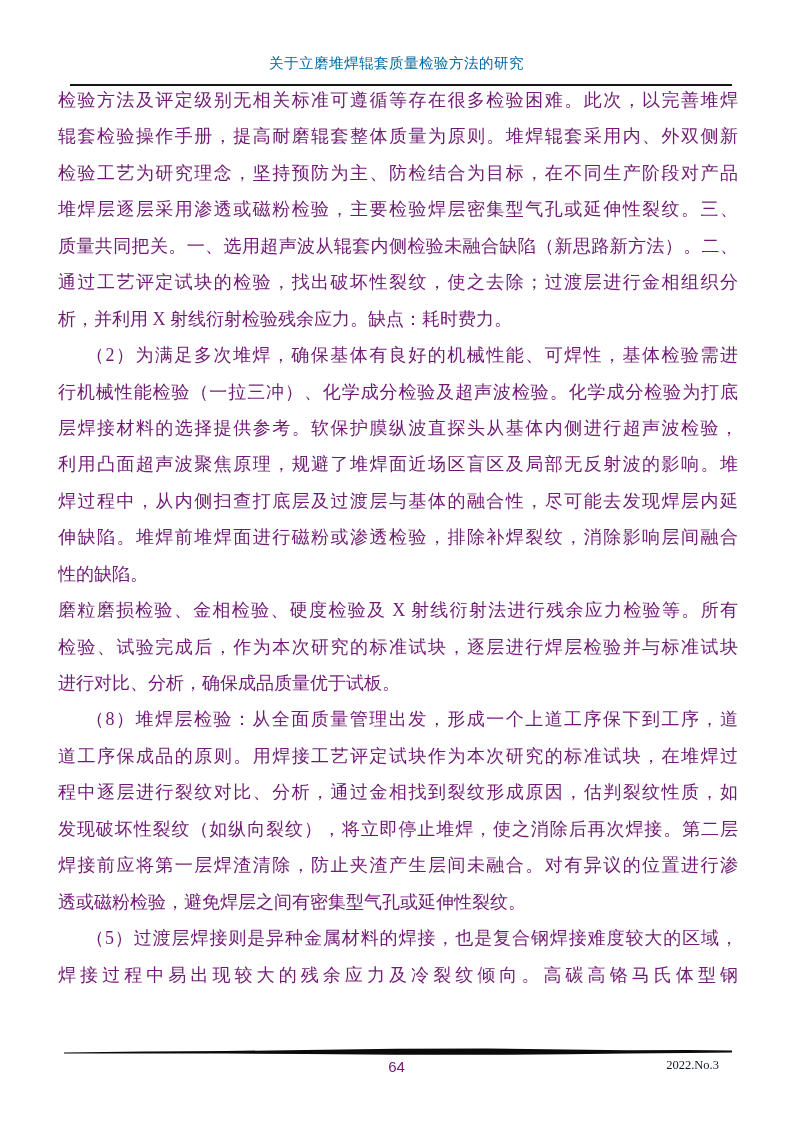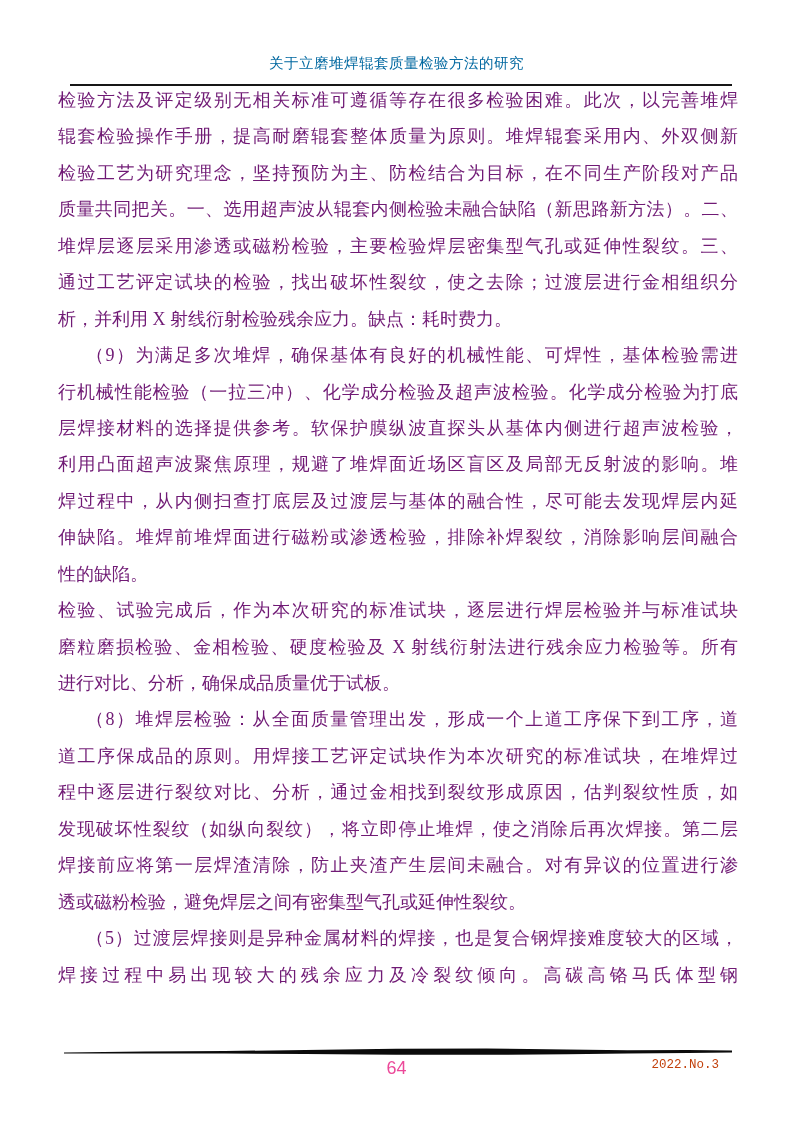--- a/index.html
+++ b/index.html
@@ -67,58 +67,58 @@
     height: 8px;
     display: block;
   }
   .page-number {
     position: absolute;
     top: 1058px;
     left: 0;
     width: 100%;
     text-align: center;
     font-family: "Liberation Sans", "DejaVu Sans", sans-serif;
-    font-size: 18px;
-    color: #ec4899;
+    font-size: 15px;
+    color: #701a75;
   }
   .journal-issue {
     position: absolute;
     top: 1058px;
     right: 74px;
-    font-family: Liberation Mono, monospace;
+    font-family: Liberation Serif, serif;
     font-size: 12.5px;
-    color: #c2410c;
+    color: #0f172a;
   }
 </style>
 </head>
 <body>
 
 <div class="page">
 
   <div class="running-head">关于立磨堆焊辊套质量检验方法的研究</div>
 
   <div class="header-rule"></div>
 
   <div class="body-text">
       <div class="line">检验方法及评定级别无相关标准可遵循等存在很多检验困难。此次，以完善堆焊</div>
       <div class="line">辊套检验操作手册，提高耐磨辊套整体质量为原则。堆焊辊套采用内、外双侧新</div>
       <div class="line">检验工艺为研究理念，坚持预防为主、防检结合为目标，在不同生产阶段对产品</div>
+      <div class="line">堆焊层逐层采用渗透或磁粉检验，主要检验焊层密集型气孔或延伸性裂纹。三、</div>
       <div class="line">质量共同把关。一、选用超声波从辊套内侧检验未融合缺陷（新思路新方法）。二、</div>
-      <div class="line">堆焊层逐层采用渗透或磁粉检验，主要检验焊层密集型气孔或延伸性裂纹。三、</div>
       <div class="line">通过工艺评定试块的检验，找出破坏性裂纹，使之去除；过渡层进行金相组织分</div>
       <div class="line end">析，并利用 X 射线衍射检验残余应力。缺点：耗时费力。</div>
-      <div class="line indent">（9）为满足多次堆焊，确保基体有良好的机械性能、可焊性，基体检验需进</div>
+      <div class="line indent">（2）为满足多次堆焊，确保基体有良好的机械性能、可焊性，基体检验需进</div>
       <div class="line">行机械性能检验（一拉三冲）、化学成分检验及超声波检验。化学成分检验为打底</div>
       <div class="line">层焊接材料的选择提供参考。软保护膜纵波直探头从基体内侧进行超声波检验，</div>
       <div class="line">利用凸面超声波聚焦原理，规避了堆焊面近场区盲区及局部无反射波的影响。堆</div>
       <div class="line">焊过程中，从内侧扫查打底层及过渡层与基体的融合性，尽可能去发现焊层内延</div>
       <div class="line">伸缺陷。堆焊前堆焊面进行磁粉或渗透检验，排除补焊裂纹，消除影响层间融合</div>
       <div class="line end">性的缺陷。</div>
+      <div class="line">磨粒磨损检验、金相检验、硬度检验及 X 射线衍射法进行残余应力检验等。所有</div>
       <div class="line">检验、试验完成后，作为本次研究的标准试块，逐层进行焊层检验并与标准试块</div>
-      <div class="line">磨粒磨损检验、金相检验、硬度检验及 X 射线衍射法进行残余应力检验等。所有</div>
       <div class="line end">进行对比、分析，确保成品质量优于试板。</div>
       <div class="line indent">（8）堆焊层检验：从全面质量管理出发，形成一个上道工序保下到工序，道</div>
       <div class="line">道工序保成品的原则。用焊接工艺评定试块作为本次研究的标准试块，在堆焊过</div>
       <div class="line">程中逐层进行裂纹对比、分析，通过金相找到裂纹形成原因，估判裂纹性质，如</div>
       <div class="line">发现破坏性裂纹（如纵向裂纹），将立即停止堆焊，使之消除后再次焊接。第二层</div>
       <div class="line">焊接前应将第一层焊渣清除，防止夹渣产生层间未融合。对有异议的位置进行渗</div>
       <div class="line end">透或磁粉检验，避免焊层之间有密集型气孔或延伸性裂纹。</div>
       <div class="line indent">（5）过渡层焊接则是异种金属材料的焊接，也是复合钢焊接难度较大的区域，</div>
       <div class="line">焊接过程中易出现较大的残余应力及冷裂纹倾向。高碳高铬马氏体型钢</div>
     </div>

